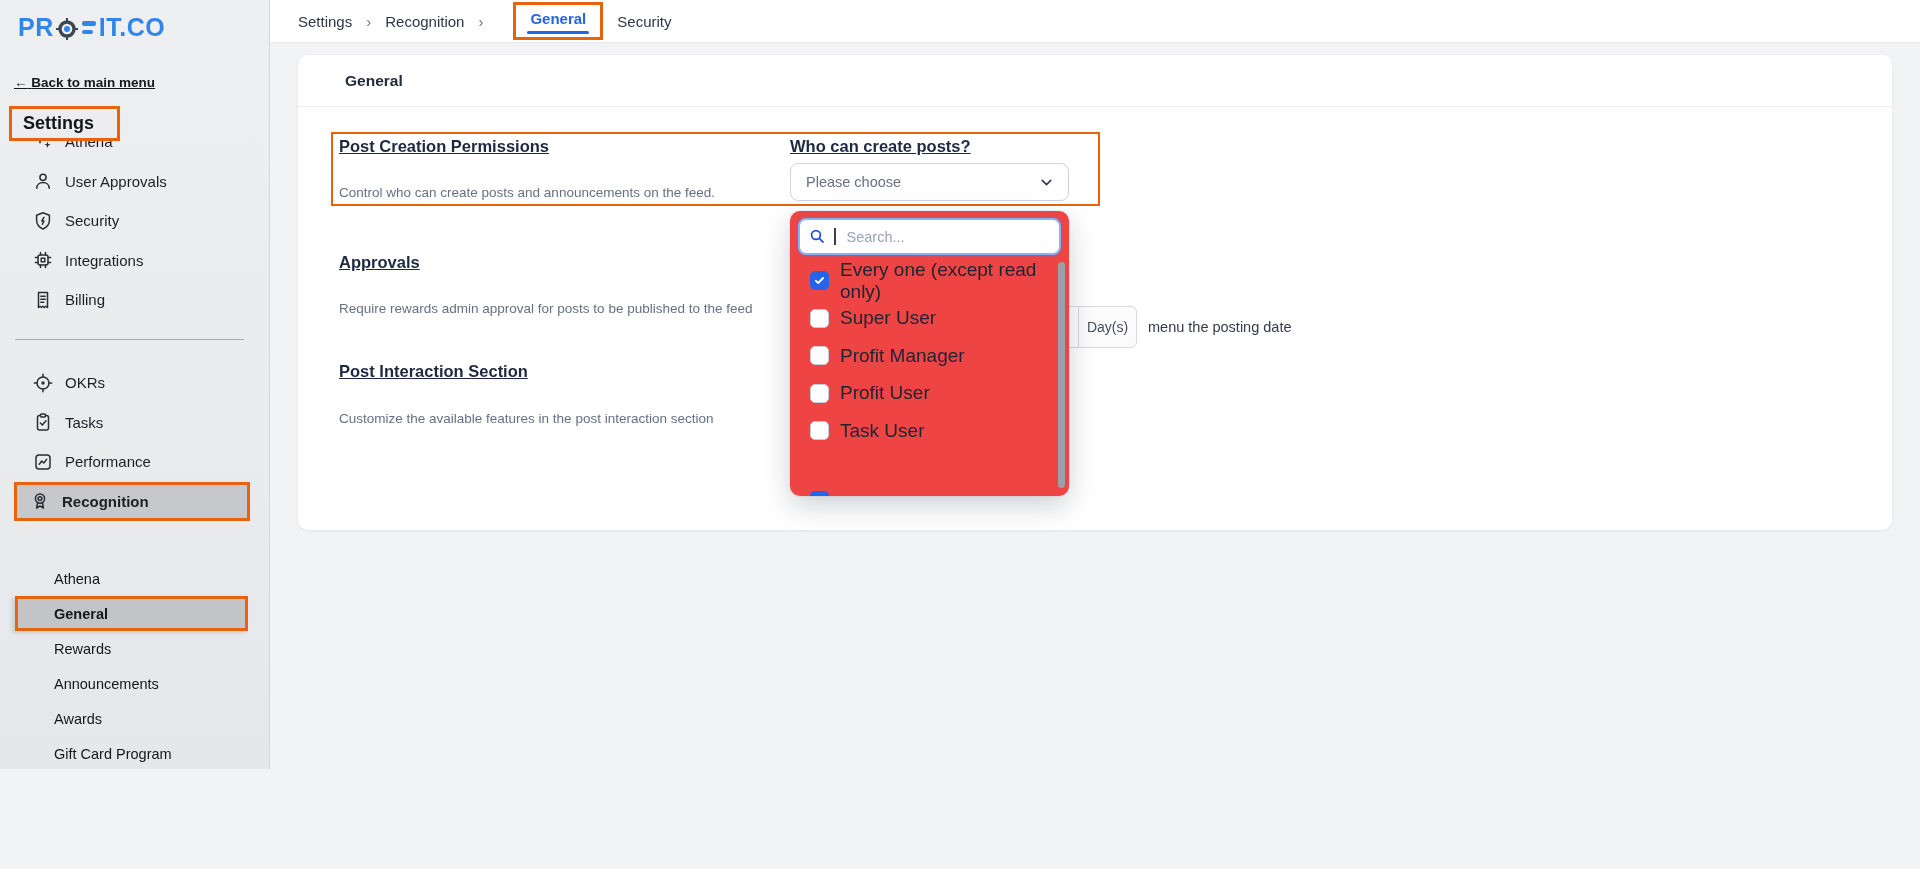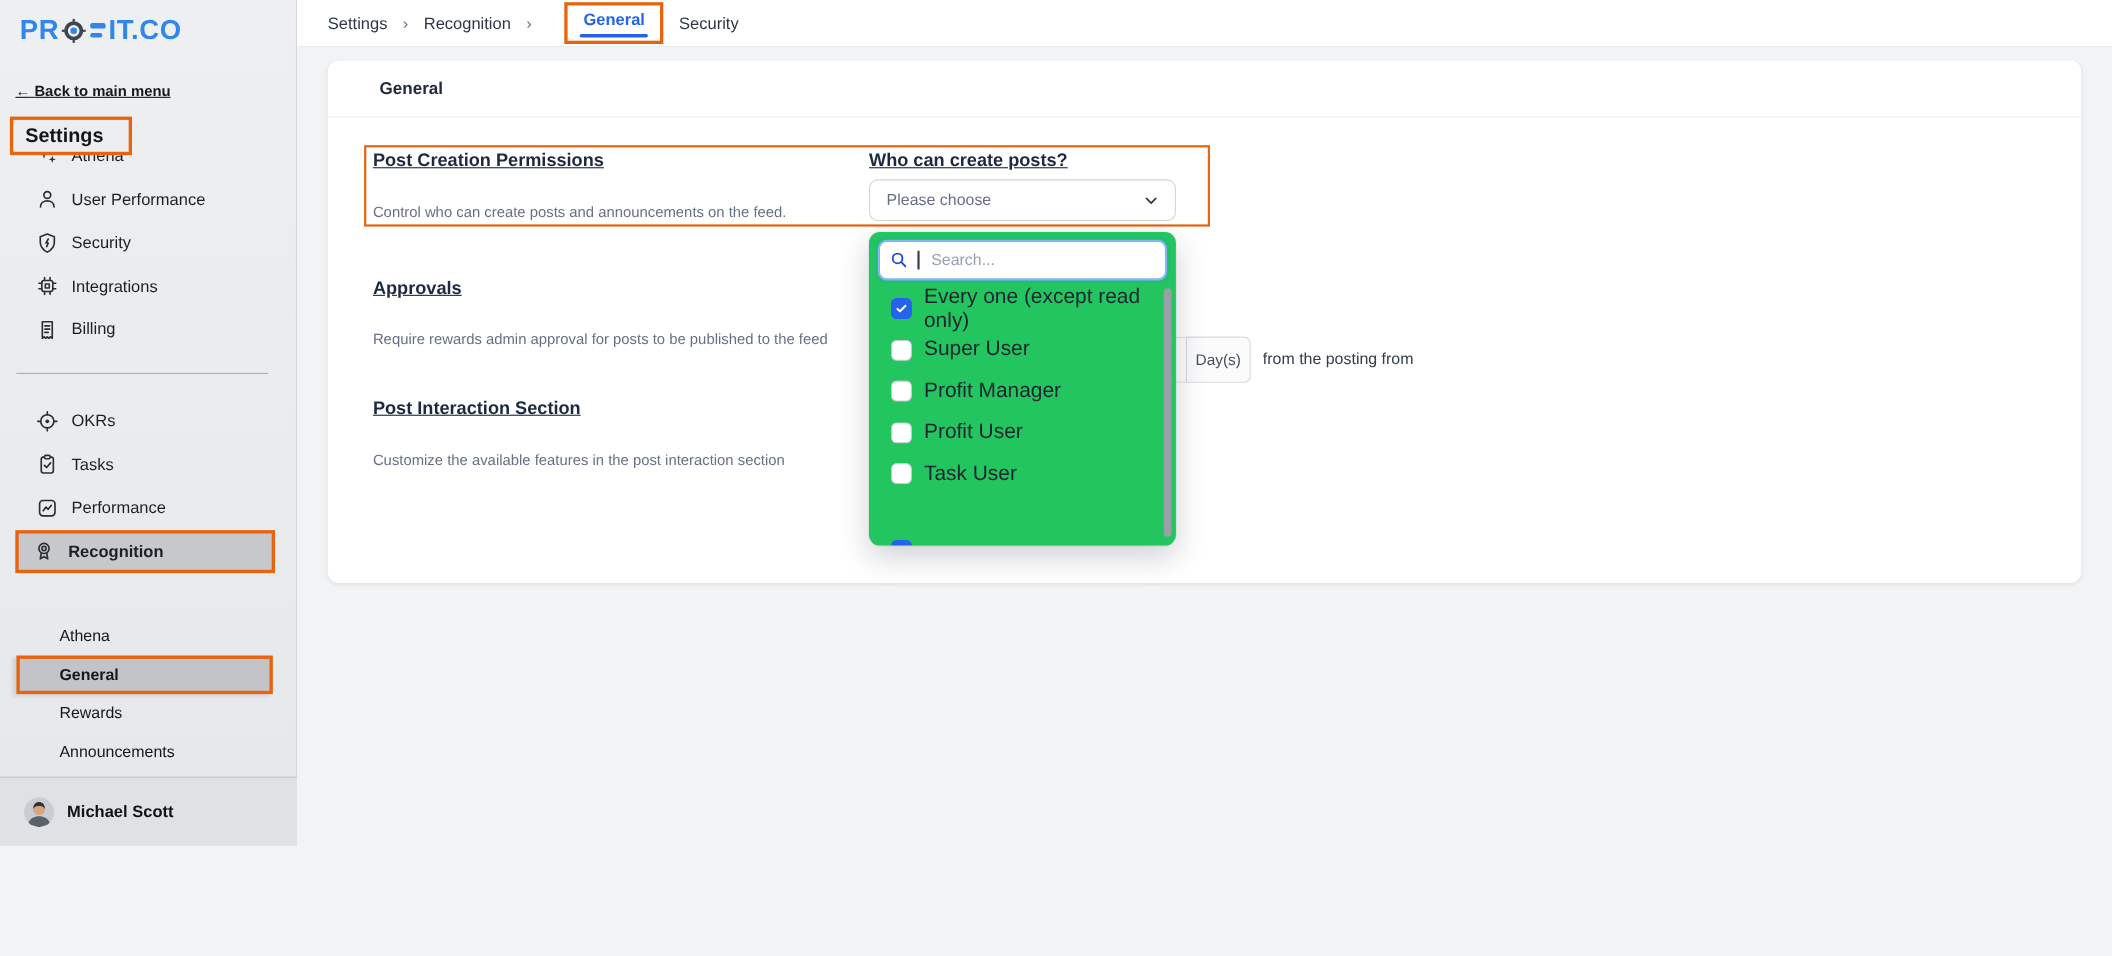--- a/index.html
+++ b/index.html
@@ -93,21 +93,21 @@
   .days-sliver { position:absolute; left:742px; top:251px; width:38px; height:42px;
                  background:#fff; border:1px solid #d6d9de; border-right:none;
                  border-radius:6px 0 0 6px; z-index:1; }
   .days-box { position:absolute; left:780px; top:251px; width:59px; height:42px;
               background:#fbfbfc; border:1px solid #d6d9de; border-radius:0 6px 6px 0;
               display:flex; align-items:center; justify-content:center;
               font-size:14px; color:#454f5e; z-index:1; }
   .after-text { position:absolute; left:850px; top:264px; font-size:14.5px; color:#333c4a; }
 
   
-  .dropdown { position:absolute; left:492px; top:156px; width:279px; height:285px; background:#22c55e;
+  .dropdown { position:absolute; left:492px; top:156px; width:279px; height:285px; background:#ef4444;
               border-radius:10px; z-index:6; overflow:hidden;
               box-shadow:0 10px 28px rgba(16,24,40,.20), 0 0 0 1px rgba(16,24,40,.05); }
   .search-wrap { position:absolute; left:8px; top:7px; right:8px; height:37px;
                  border:2px solid #84b4f8; border-radius:8px;
                  box-shadow:0 0 0 3px rgba(59,130,246,.12);
                  display:flex; align-items:center; padding:0 9px; gap:8px; background:#fff; }
   .search-wrap svg { width:17px; height:17px; stroke:#1d4ed8; fill:none; stroke-width:2;
                      stroke-linecap:round; flex:0 0 17px; }
   .caret { width:1.5px; height:17px; background:#3a404b; flex:0 0 1.5px; }
   .search-wrap input { border:none; outline:none; background:transparent; width:100%;
@@ -167,21 +167,21 @@
         <path d="M7 2 L8.2 6 L12 7.2 L8.2 8.4 L7 12.4 L5.8 8.4 L2 7.2 L5.8 6 Z" fill="#2a2e35" stroke="none"></path>
         <path d="M14.5 9.5 L15.3 12 L17.8 12.8 L15.3 13.6 L14.5 16.1 L13.7 13.6 L11.2 12.8 L13.7 12 Z" fill="#2a2e35" stroke="none"></path>
       </svg>
       <span>Athena</span>
     </div>
     <div class="nav-row">
       <svg viewBox="0 0 20 20">
         <circle cx="10" cy="6.3" r="3.1"></circle>
         <path d="M3.8 17.2 c0-3.6 2.8-5.6 6.2-5.6 s6.2 2 6.2 5.6"></path>
       </svg>
-      <span>User Performance</span>
+      <span>User Approvals</span>
     </div>
     <div class="nav-row">
       <svg viewBox="0 0 20 20">
         <path d="M10 1.8 L16.4 4.3 V9.3 C16.4 13.4 13.7 16.4 10 18.2 C6.3 16.4 3.6 13.4 3.6 9.3 V4.3 Z"></path>
         <path d="M10.9 6.3 L8.8 9.9 H10.9 L9.4 13.2"></path>
       </svg>
       <span>Security</span>
     </div>
     <div class="nav-row">
       <svg viewBox="0 0 20 20">
@@ -250,31 +250,20 @@
       <span>Announcements</span>
     </div>
     <div class="sub-row">
       <span>Awards</span>
     </div>
     <div class="sub-row">
       <span>Gift Card Program</span>
     </div>
   </div>
 
-  <div class="user-bar">
-    <span class="avatar">
-      <svg viewBox="0 0 28 28" width="27" height="27">
-        <circle cx="14" cy="14" r="14" fill="#c7cdd3"></circle>
-        <path d="M3.5 25 c1.6-5.2 6.1-7.3 10.5-7.3 s8.9 2.1 10.5 7.3 L14 28 Z" fill="#59616b"></path>
-        <circle cx="14" cy="11.2" r="5.4" fill="#d7a57f"></circle>
-        <path d="M8.5 10 c.2-3.6 2.6-5.7 5.5-5.7 s5.3 2.1 5.5 5.7 l-.4 1 c-.5-2.2-1.5-3-5.1-3 s-4.6.8-5.1 3 z" fill="#3c3129"></path>
-      </svg>
-    </span>
-    <span class="user-name">Michael Scott</span>
-  </div>
 </div>
 
 <div class="topbar">
   <span class="crumb">Settings</span>
   <span class="crumb-sep">›</span>
   <span class="crumb">Recognition</span>
   <span class="crumb-sep">›</span>
   <span class="tab-box">
     <span class="tab-general">General</span>
   </span>
@@ -295,21 +284,21 @@
     <span class="sel-text">Please choose</span>
     <svg viewBox="0 0 20 20">
       <path d="M5 7.5 L10 12.5 L15 7.5"></path>
     </svg>
   </div>
 
   <div class="sec-title" id="app-title">Approvals</div>
   <div class="sec-desc" id="app-desc">Require rewards admin approval for posts to be published to the feed</div>
   <div class="days-sliver"></div>
   <div class="days-box">Day(s)</div>
-  <div class="after-text">from the posting from</div>
+  <div class="after-text">menu the posting date</div>
 
   <div class="sec-title" id="pis-title">Post Interaction Section</div>
   <div class="sec-desc" id="pis-desc">Customize the available features in the post interaction section</div>
 
   <div class="dropdown">
     <div class="search-wrap">
       <svg viewBox="0 0 20 20">
         <circle cx="8.2" cy="8.2" r="5.2"></circle>
         <path d="M12.2 12.2 L16.5 16.5"></path>
       </svg>

